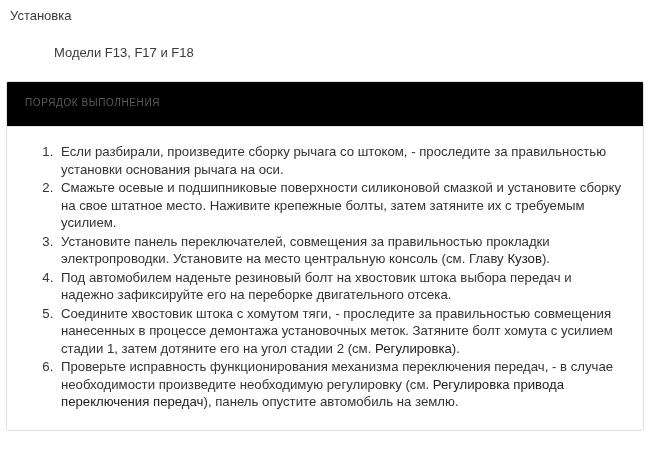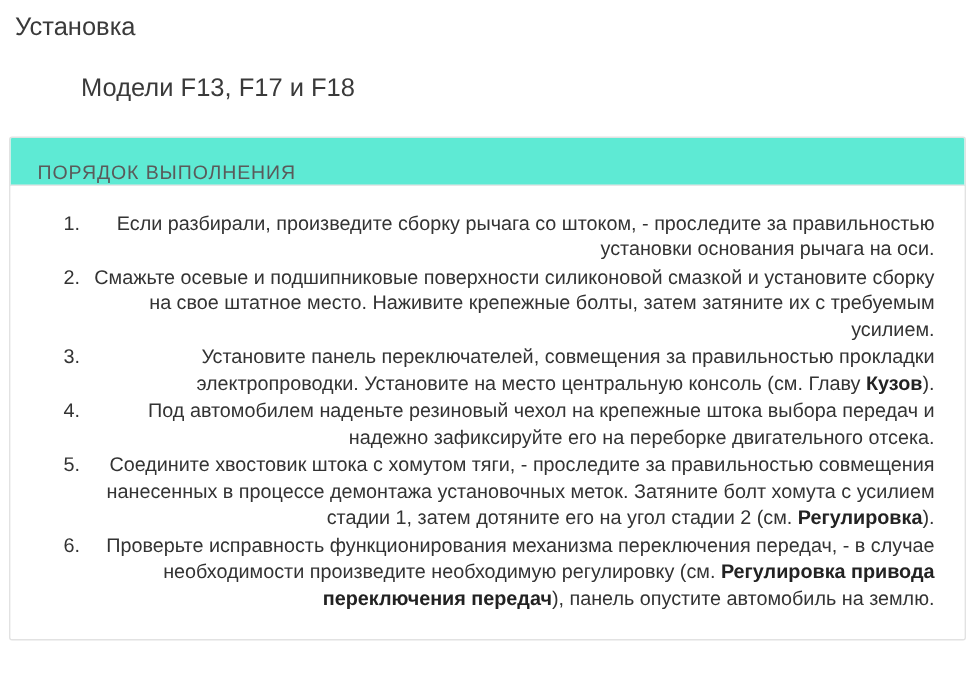--- a/index.html
+++ b/index.html
@@ -15,82 +15,81 @@
     overflow: hidden;
   }
   .page {
     width: 650px;
     height: 453px;
     position: relative;
     box-sizing: border-box;
   }
   .heading {
     padding: 0 10px;
-    font-size: 17px;
+    font-size: 13px;
     color: #3a3a3a;
     line-height: 1.2;
   }
   .heading-1 { padding-top: 8px; }
   .heading-2 { padding-top: 21px; margin-left: 44px; }
   .heading-3 { padding-top: 21px; }
 
   .panel {
     margin: 21px 6px 0 6px;
     border: 1px solid #e2e2e2;
     border-radius: 2px;
     background: #ffffff;
     overflow: hidden;
   }
   .panel-header {
-    background: #5eead4;
+    background: #000000;
     border-bottom: 1px solid #e6e6e6;
-    padding: 15px 18px 1px 18px;
-    font-size: 13px;
+    padding: 15px 18px 18px 18px;
+    font-size: 10px;
     letter-spacing: 0.6px;
     color: #5a5a5a;
   }
   .panel-body {
     padding: 16px 20px 18px 20px;
     background: #ffffff;
   }
   ol.steps {
     margin: 0;
     padding: 0 0 0 30px;
     font-size: 13.2px;
     line-height: 17.5px;
     color: #333333;
   }
   ol.steps > li {
     margin-bottom: 1px;
     padding-left: 4px;
-    text-align: right;
   }
   ol.steps > li::marker {
     color: #333333;
   }
   b {
-    font-weight: bold;
+    font-weight: normal;
     color: #222222;
   }
 </style>
 </head>
 <body>
 
 <div class="page">
 
   <div class="heading heading-1">Установка</div>
   <div class="heading heading-2">Модели F13, F17 и F18</div>
 
   <div class="panel">
     <div class="panel-header">ПОРЯДОК ВЫПОЛНЕНИЯ</div>
     <div class="panel-body">
       <ol class="steps">
           <li><span>Если разбирали, произведите сборку рычага со штоком, - проследите за правильностью установки основания рычага на оси.</span></li>
           <li><span>Смажьте осевые и подшипниковые поверхности силиконовой смазкой и установите сборку на свое штатное место. Наживите крепежные болты, затем затяните их с требуемым усилием.</span></li>
           <li><span>Установите панель переключателей, совмещения за правильностью прокладки электропроводки. Установите на место центральную консоль (см. Главу </span><b>Кузов</b><span>).</span></li>
-          <li><span>Под автомобилем наденьте резиновый чехол на крепежные штока выбора передач и надежно зафиксируйте его на переборке двигательного отсека.</span></li>
+          <li><span>Под автомобилем наденьте резиновый болт на хвостовик штока выбора передач и надежно зафиксируйте его на переборке двигательного отсека.</span></li>
           <li><span>Соедините хвостовик штока с хомутом тяги, - проследите за правильностью совмещения нанесенных в процессе демонтажа установочных меток. Затяните болт хомута с усилием стадии 1, затем дотяните его на угол стадии 2 (см. </span><b>Регулировка</b><span>).</span></li>
           <li><span>Проверьте исправность функционирования механизма переключения передач, - в случае необходимости произведите необходимую регулировку (см. </span><b>Регулировка привода переключения передач</b><span>), панель опустите автомобиль на землю.</span></li>
         </ol>
     </div>
   </div>
 
 </div>
 
 </body></html>

